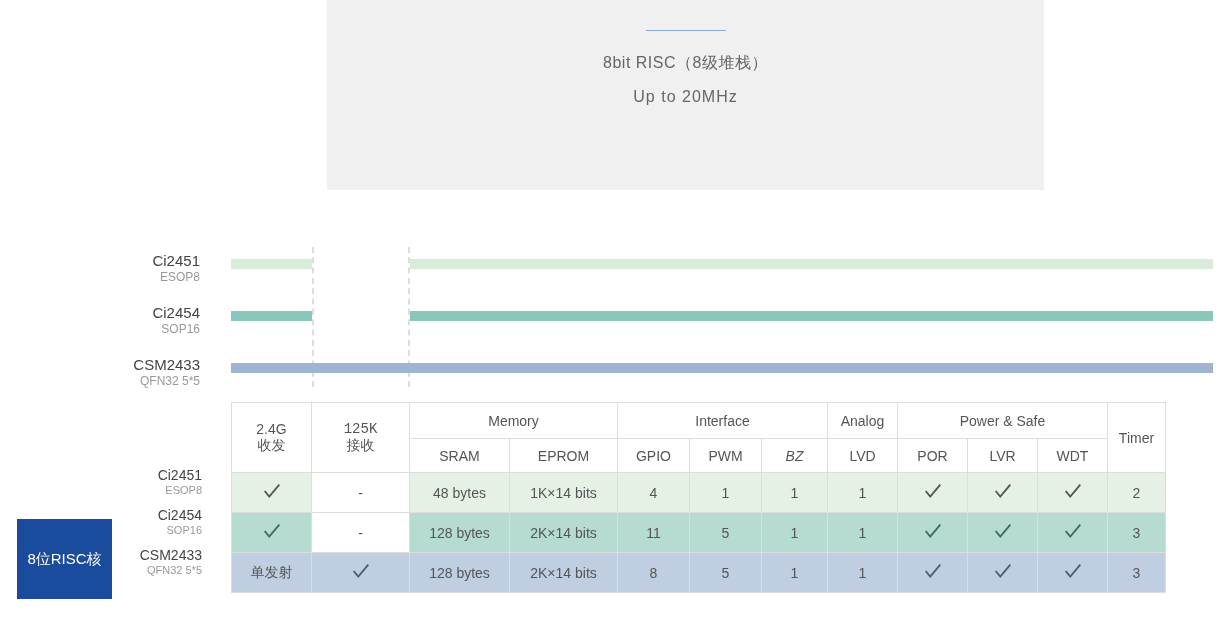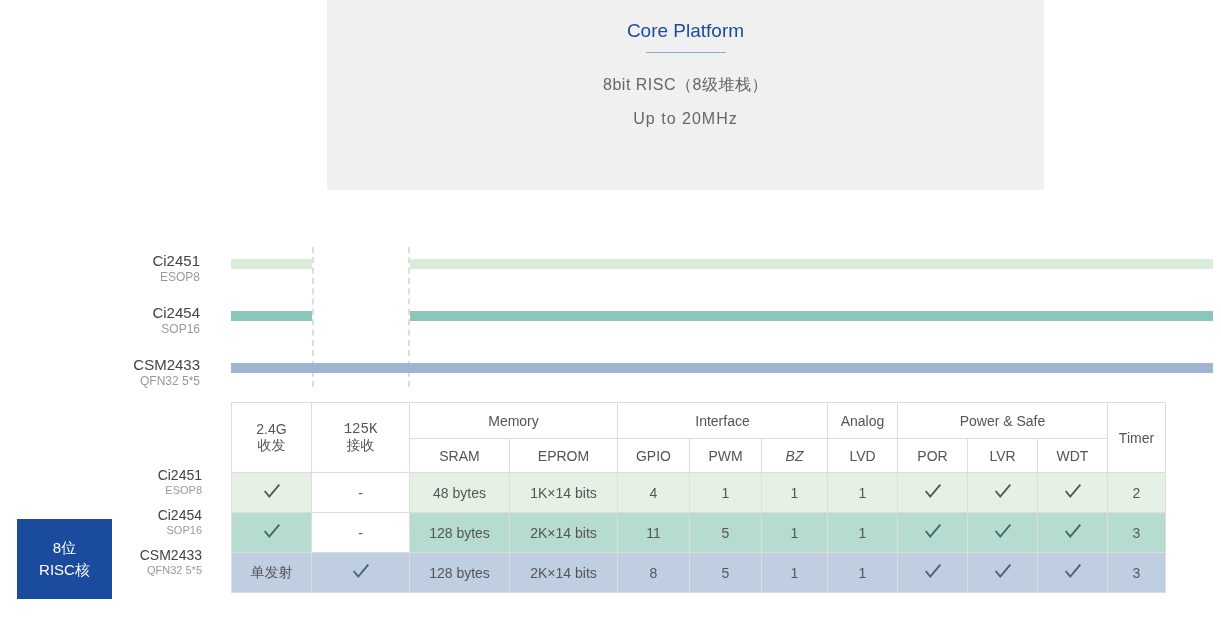--- a/index.html
+++ b/index.html
@@ -56,33 +56,32 @@
 .r1 td.rf-a, .r2 td.rf-a { background: #e6f1e6; }
 .r2 td.rf-a { background: #b6dcd2; }
 .r1 td.no, .r2 td.no { background: #fff; }
 
 
 .row-label { position: absolute; left: 130px; width: 72px; text-align: right; }
 .row-label .bar-name { font-size: 14px; line-height: 1.1; }
 .row-label .bar-pkg { font-size: 11px; line-height: 1.1; }
 
 
-.blue-box { position: absolute; left: 17px; top: 519px; width: 95px; height: 80px; background: #1a4b9c; color: #fff; display: flex; flex-direction: column; align-items: center; justify-content: center; font-size: 15px; line-height: 1.5; }
+.blue-box { position: absolute; left: 17px; top: 519px; width: 95px; height: 80px; background: #1a4b9c; color: #fff; display: flex; flex-direction: row; align-items: center; justify-content: center; font-size: 15px; line-height: 1.5; }
 
 
 .chk { width: 22px; height: 22px; }
 .chk path { stroke: #555; stroke-width: 2; fill: none; }
 .r2 .chk path { stroke: #3a6b5f; }
 .r3 .chk path { stroke: #4a5d7a; }
 </style>
 </head>
 <body>
 
 <div class="core-box">
-  <div class="core-title">Core Platform</div>
   <div class="core-underline"></div>
   <div class="core-line1">8bit RISC（8级堆栈）</div>
   <div class="core-line2">Up to 20MHz</div>
 </div>
 
 <div class="bar-gap1"></div>
 
 <div class="bar-label" style="top:252px">
   <div class="bar-name">Ci2451</div>
   <div class="bar-pkg">ESOP8</div>

